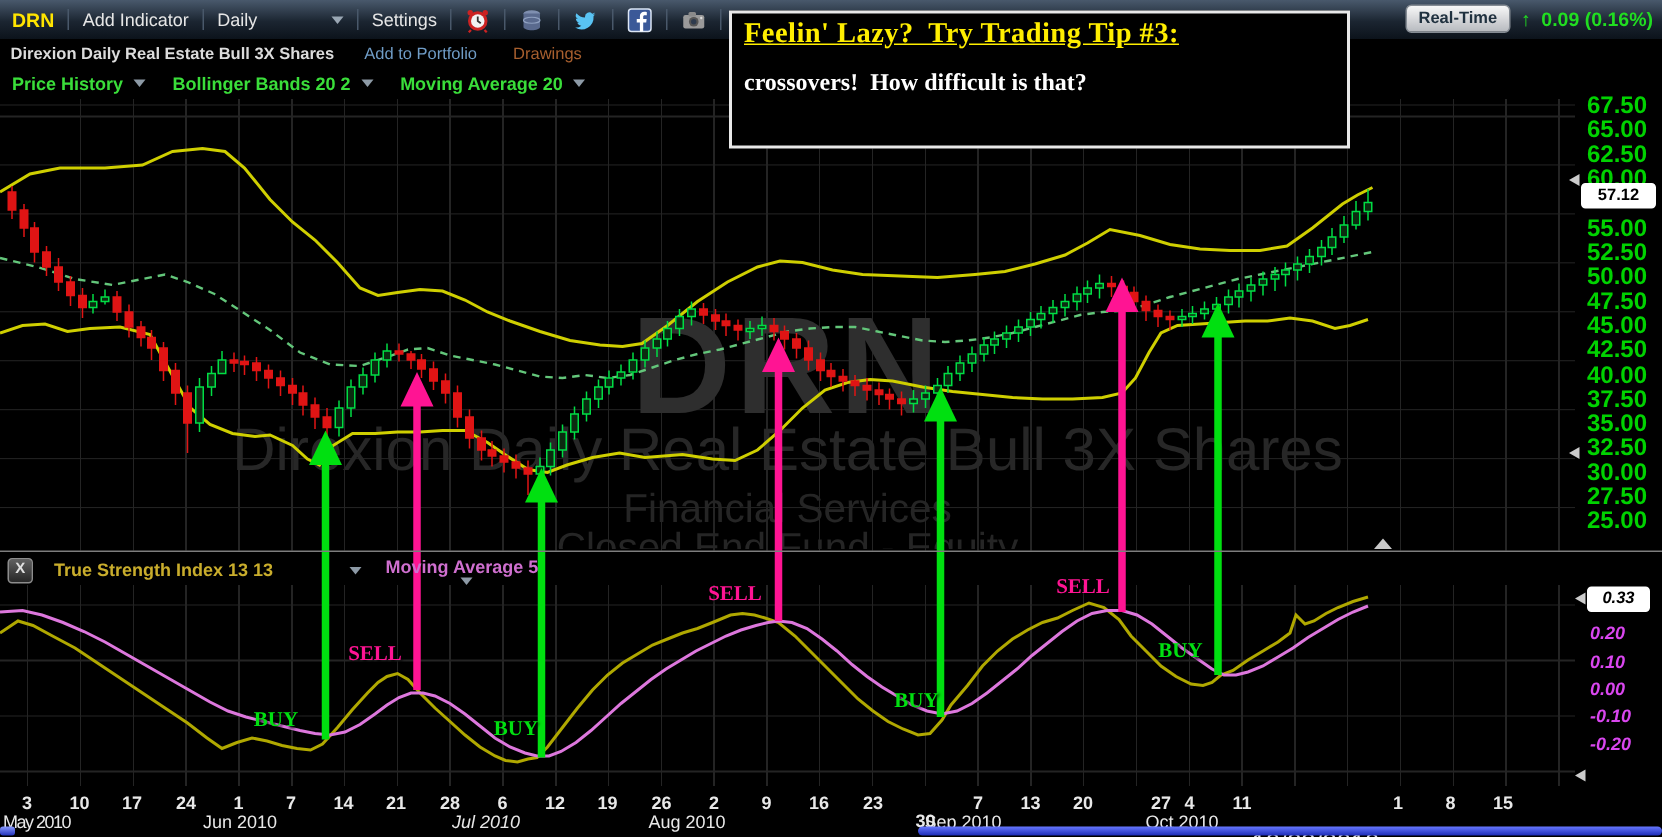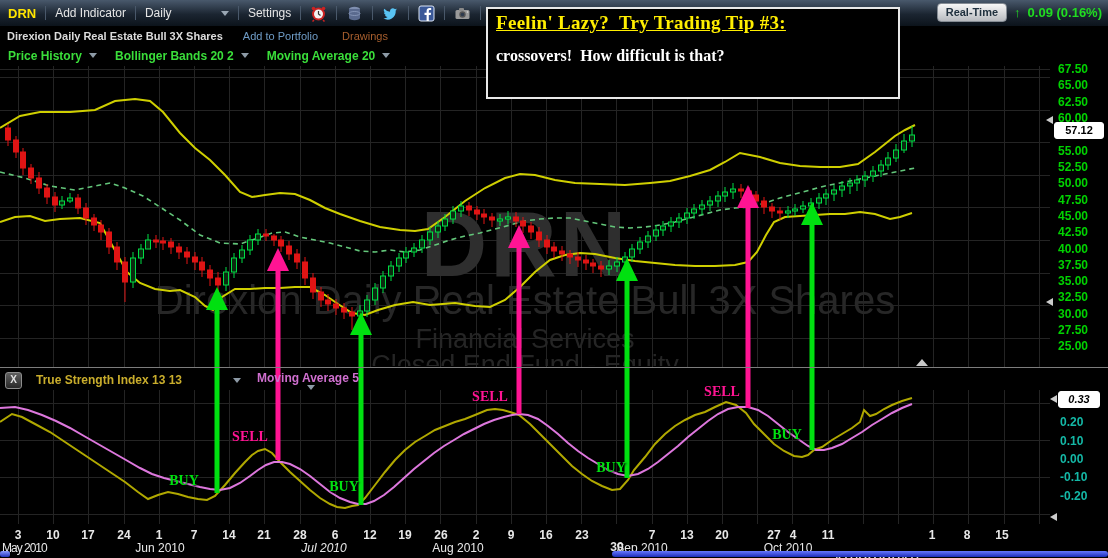--- a/index.html
+++ b/index.html
@@ -66,22 +66,22 @@
   .tsi-header{position:absolute;left:5px;top:371px;display:flex;align-items:center;
               font-size:12px;font-weight:bold;height:18px;z-index:6;}
   .xbtn{width:15px;height:15px;border:1px solid #8d8d8d;border-radius:3px;
         background:linear-gradient(#606060,#282828);color:#e0e0e0;font-size:10px;font-weight:bold;
         display:flex;align-items:center;justify-content:center;margin-right:14px;line-height:10px;}
   .tsi-lbl{color:#c9ad2c;display:flex;align-items:center;gap:44px;}
   .ma-lbl{color:#cf6fcf;display:flex;align-items:center;margin-left:16px;flex-direction:column;}
   .tsi-header .chev{margin-left:7px;border-top-color:#8d9aa6;}
 
   
-  .ylab{position:absolute;left:1058px;color:#00d200;font-size:12px;font-weight:bold;z-index:6;white-space:nowrap;}
-  .tlab{position:absolute;left:1060px;color:#14b8a6;font-size:12px;font-weight:bold;z-index:6;white-space:nowrap;}
+  .ylab{position:absolute;left:1058px;color:#00d200;font-size:16px;font-weight:bold;z-index:6;white-space:nowrap;}
+  .tlab{position:absolute;left:1060px;color:#d946ef;font-size:12px;font-weight:bold;z-index:6;white-space:nowrap;font-style:italic;}
   .valbox{position:absolute;background:#fff;color:#000;border:1px solid #fff;border-radius:3px;
           font-size:11px;font-weight:bold;text-align:center;z-index:7;}
   #price-box{left:1054px;top:122px;width:48px;height:15px;line-height:15px;}
   #tsi-box{left:1058px;top:391px;width:40px;height:15px;line-height:15px;font-style:italic;}
   .xtick{position:absolute;top:528px;transform:translateX(-50%);color:#e8e8e8;font-size:12px;
          font-weight:bold;z-index:6;white-space:nowrap;}
   .xmonth{position:absolute;top:541px;transform:translateX(-50%);color:#e8e8e8;font-size:12px;
           z-index:6;white-space:nowrap;}
   .xmonth.first{transform:none;letter-spacing:-1px;}
   .xdate{position:absolute;top:552px;transform:translateX(-50%);color:#e0e0e0;font-size:17px;z-index:6;}

